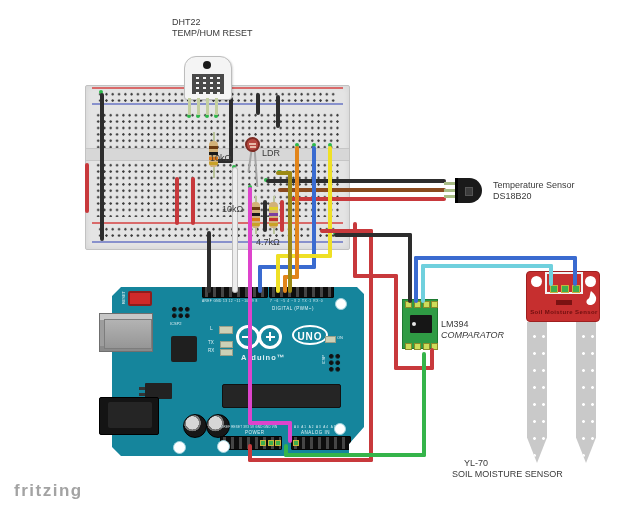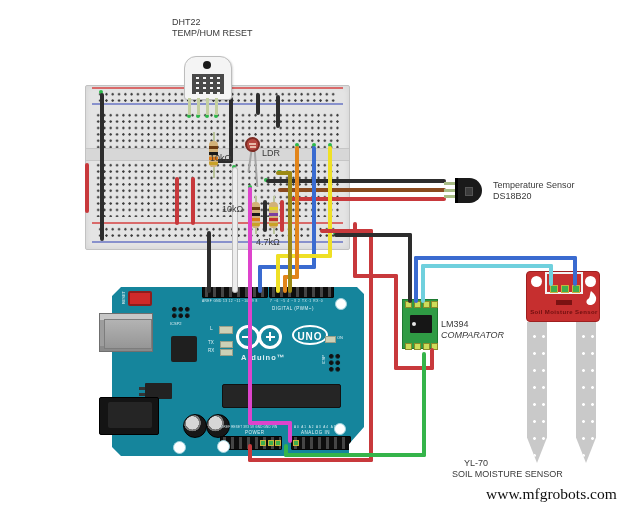--- a/index.html
+++ b/index.html
@@ -293,15 +293,15 @@
   <div class="lbl" style="left:262px;top:148px;"><span>LDR</span></div>
   <div class="lbl" style="left:222px;top:204px;"><span>10kΩ</span></div>
   <div class="lbl" style="left:256px;top:237px;"><span>4.7kΩ</span></div>
   <div class="lbl" style="left:493px;top:180px;"><span>Temperature Sensor</span></div>
   <div class="lbl" style="left:493px;top:191px;"><span>DS18B20</span></div>
   <div class="lbl" style="left:441px;top:319px;"><span>LM394</span></div>
   <div class="lbl" style="left:441px;top:330px;font-style:italic;"><span>COMPARATOR</span></div>
   <div class="lbl" style="left:436px;top:458px;margin-left:28px;"><span>YL-70</span></div>
   <div class="lbl" style="left:452px;top:469px;"><span>SOIL MOISTURE SENSOR</span></div>
 
-  <div class="abs" style="left:486px;top:485px;font-family:'Liberation Serif',serif;font-size:15.5px;color:#101010;"><span>www.mfgrobots.com</span></div>
+  <div class="abs" style="left:14px;top:481px;font-size:17px;font-weight:bold;letter-spacing:1.5px;color:var(--fritzing_gray);"><span>fritzing</span></div>
 
 </div>
 
 </body></html>

